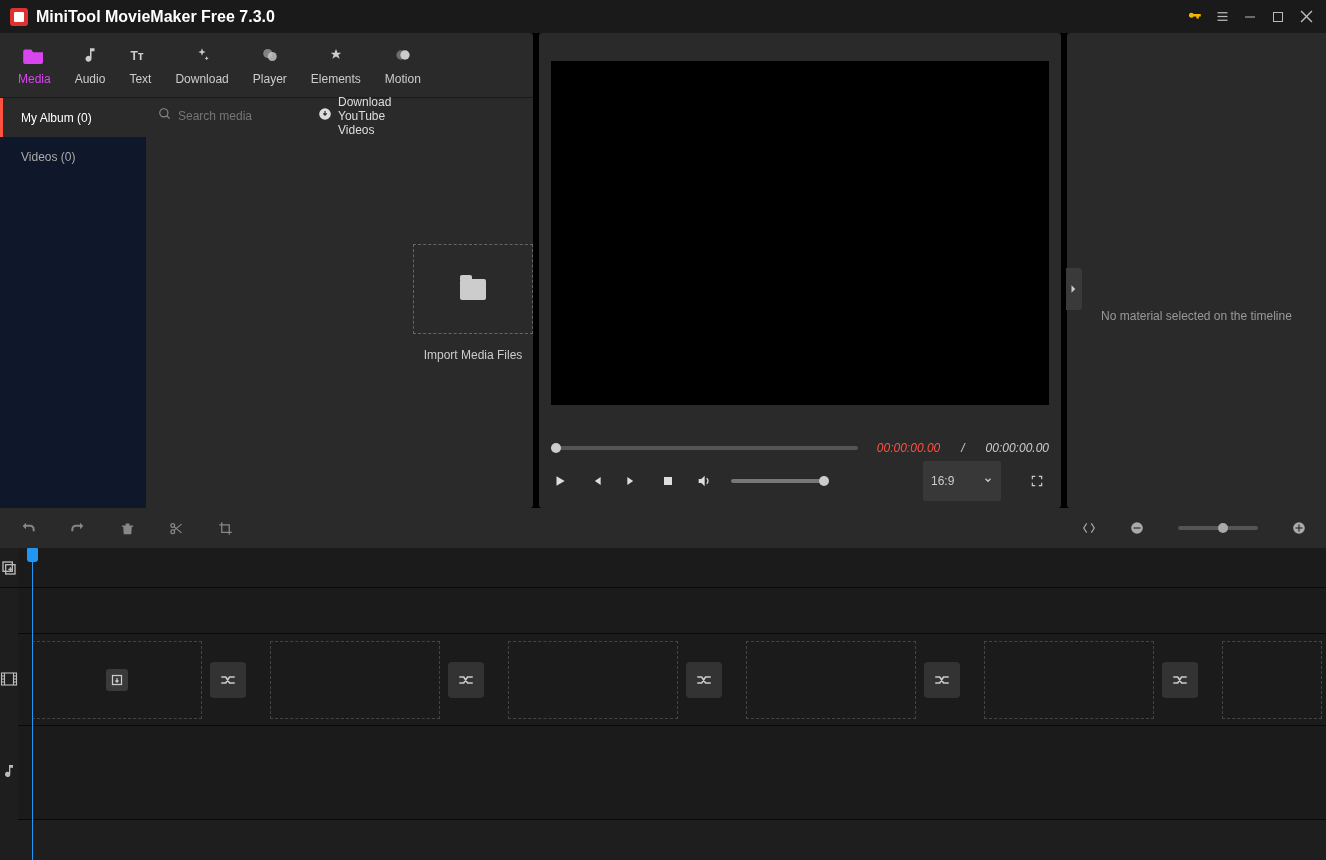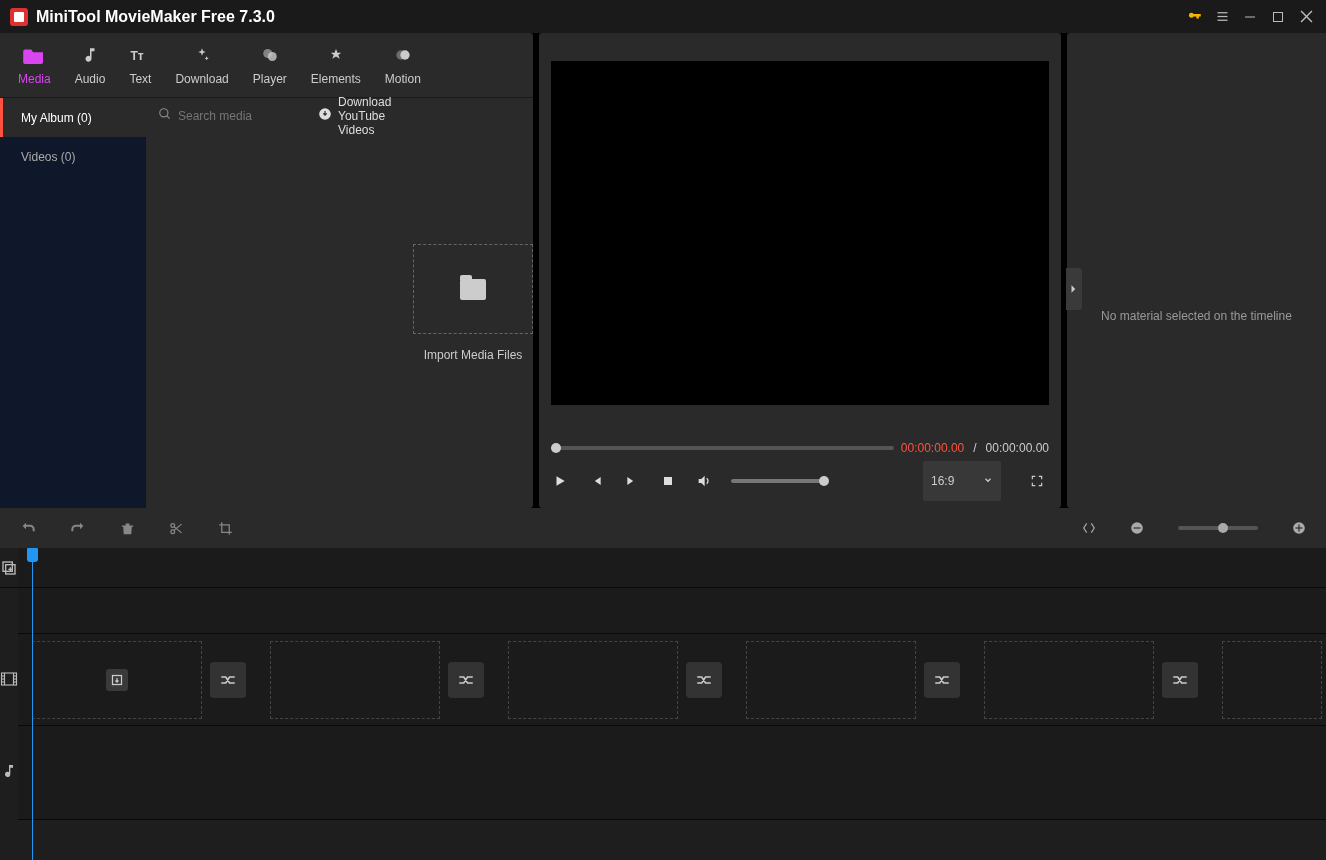--- a/index.html
+++ b/index.html
@@ -40,21 +40,21 @@
 .import-box { width: 120px; height: 90px; border: 1px dashed #666; display: flex; align-items: center; justify-content: center; cursor: pointer; }
 .import-box .folder { width: 26px; height: 21px; background: #ccc; border-radius: 2px; position: relative; }
 .import-box .folder:before { content:""; position:absolute; top:-4px; left:0; width:12px; height:5px; background:#ccc; border-radius:2px 2px 0 0;}
 
 
 .player-head { height: 65px; display: flex; align-items: center; justify-content: space-between; padding: 0 14px; }
 .player-head-right { display: flex; align-items: center; gap: 18px; }
 .hbtn { display: flex; align-items: center; gap: 7px; cursor: pointer; color: #eee; }
 .preview-wrap { flex:1; display:flex; flex-direction:column; padding: 0 12px 10px 12px;}
 .preview { flex:1; background:#000; margin: 28px 0 35px 0;}
-.seekbar { height: 16px; display:flex; align-items:center; gap:7px;}
+.seekbar { height: 16px; display:flex; align-items:center; gap:19px;font-style:italic;}
 .seek-track { flex:1; height:4px; background:#555; border-radius:2px; position:relative;}
 .seek-thumb { width:10px; height:10px; background:#ccc; border-radius:50%; position:absolute; left:0; top:-3px;}
 .time-text { color:#ff5240; }
 .time-sep { color:#ccc; margin:0 2px;}
 .time-total { color:#ccc;}
 .controls { height:34px; display:flex; align-items:center; gap:18px; margin-top:8px;}
 .ctrl-icon { width:18px; height:18px; display:flex; align-items:center; justify-content:center; cursor:pointer; color:#ddd;}
 .vol-track { width:90px; height:4px; background:#777; border-radius:2px; position:relative;}
 .vol-thumb { width:10px; height:10px; background:#ccc; border-radius:50%; position:absolute; left:88px; top:-3px;}
 .aspect-sel { margin-left:auto; width:78px; height:40px; background:#383838; display:flex; align-items:center; justify-content:space-between; padding:0 8px; cursor:pointer; color:#ccc; border-radius:2px;}

